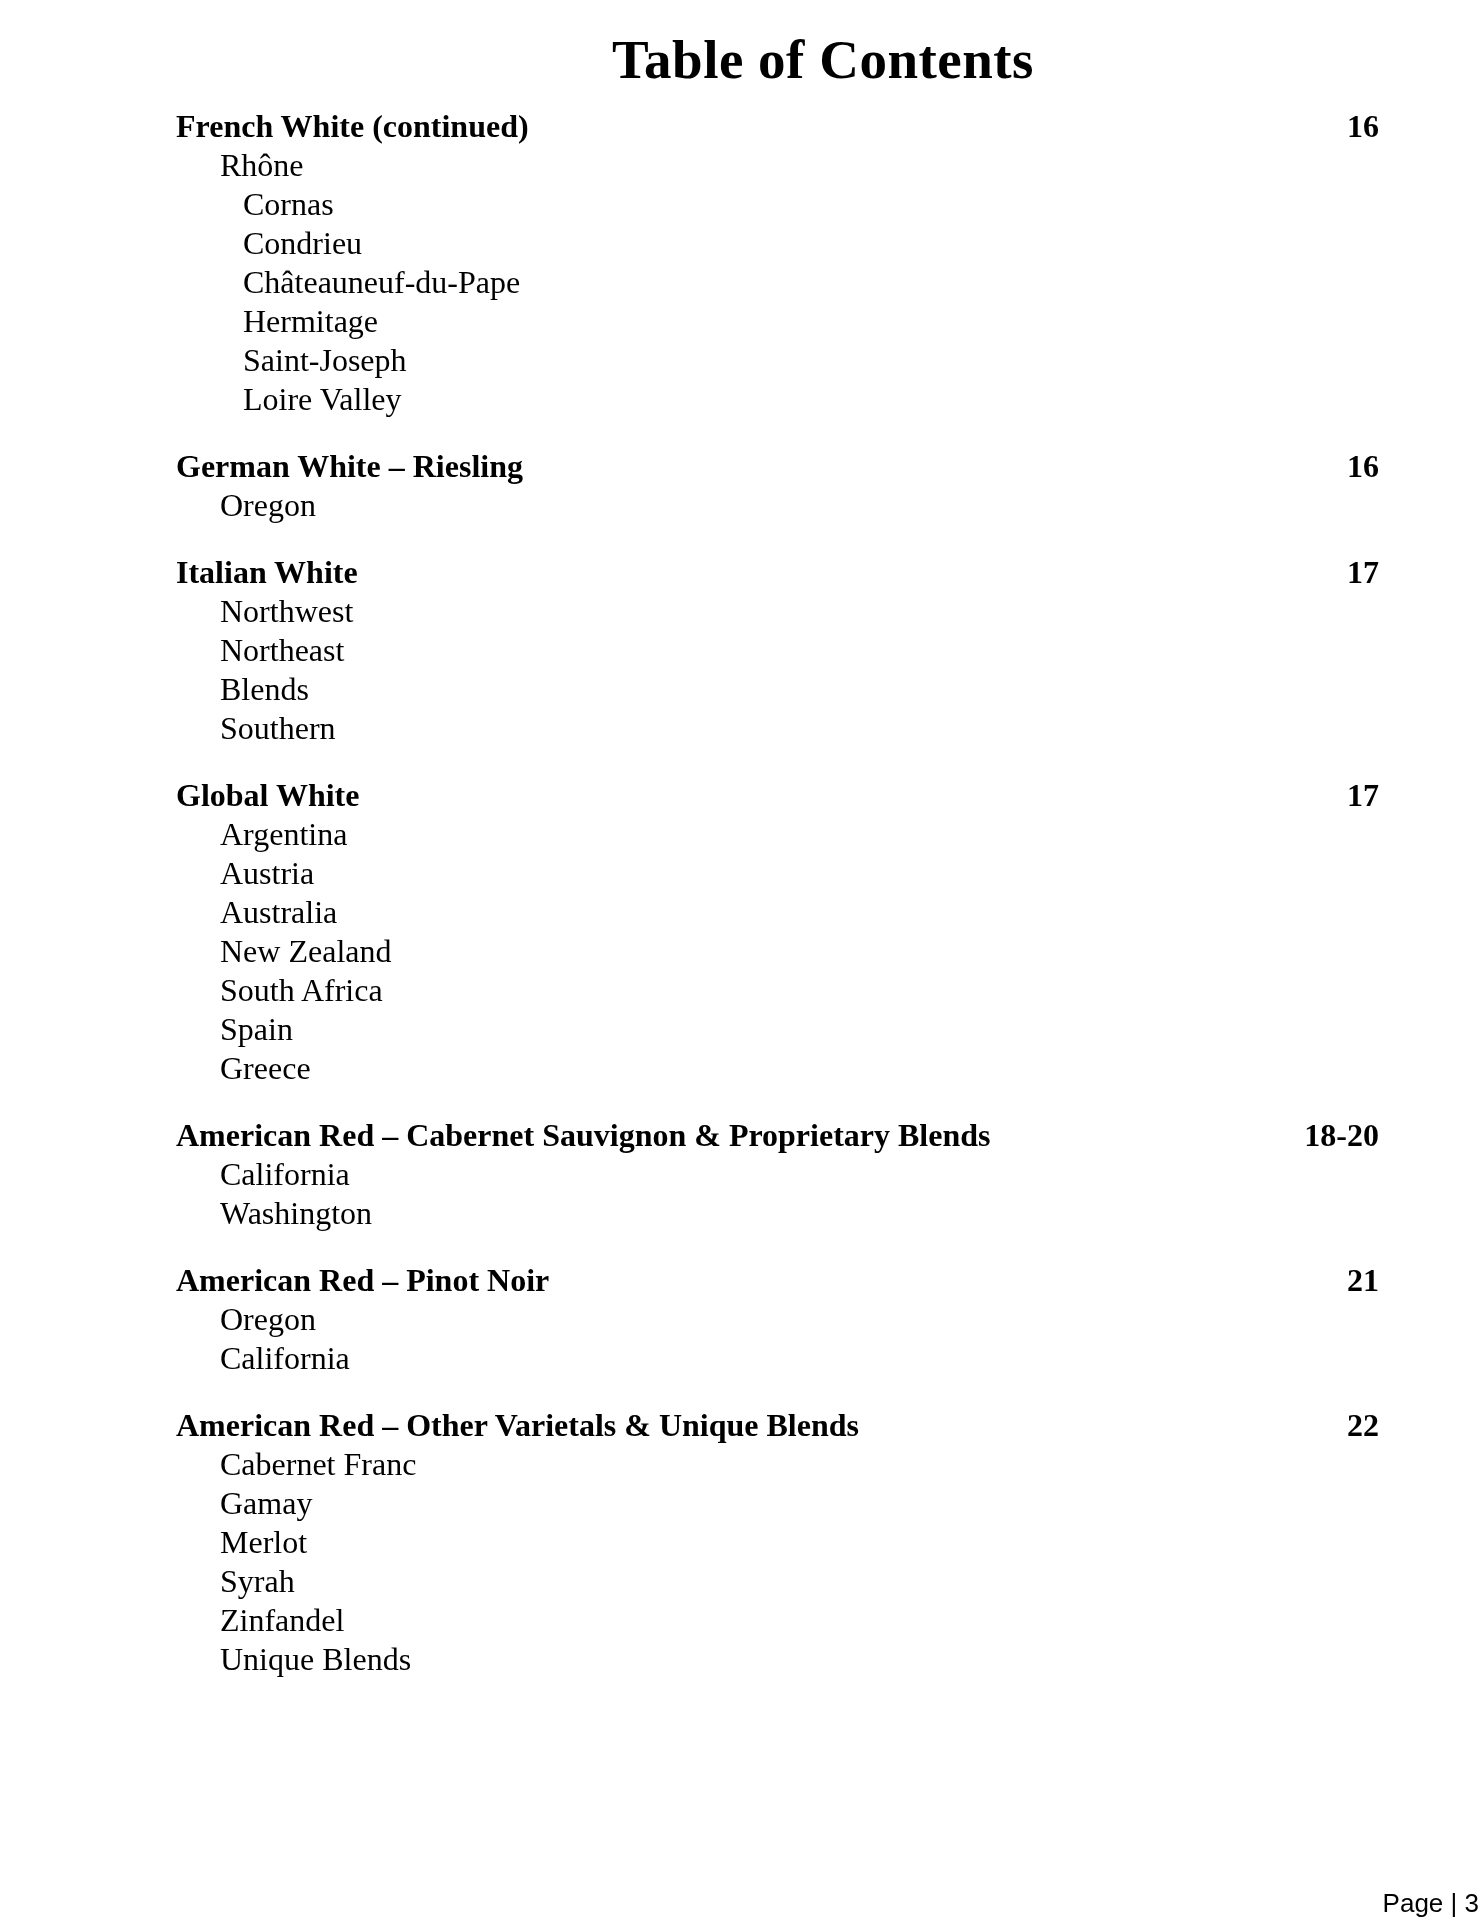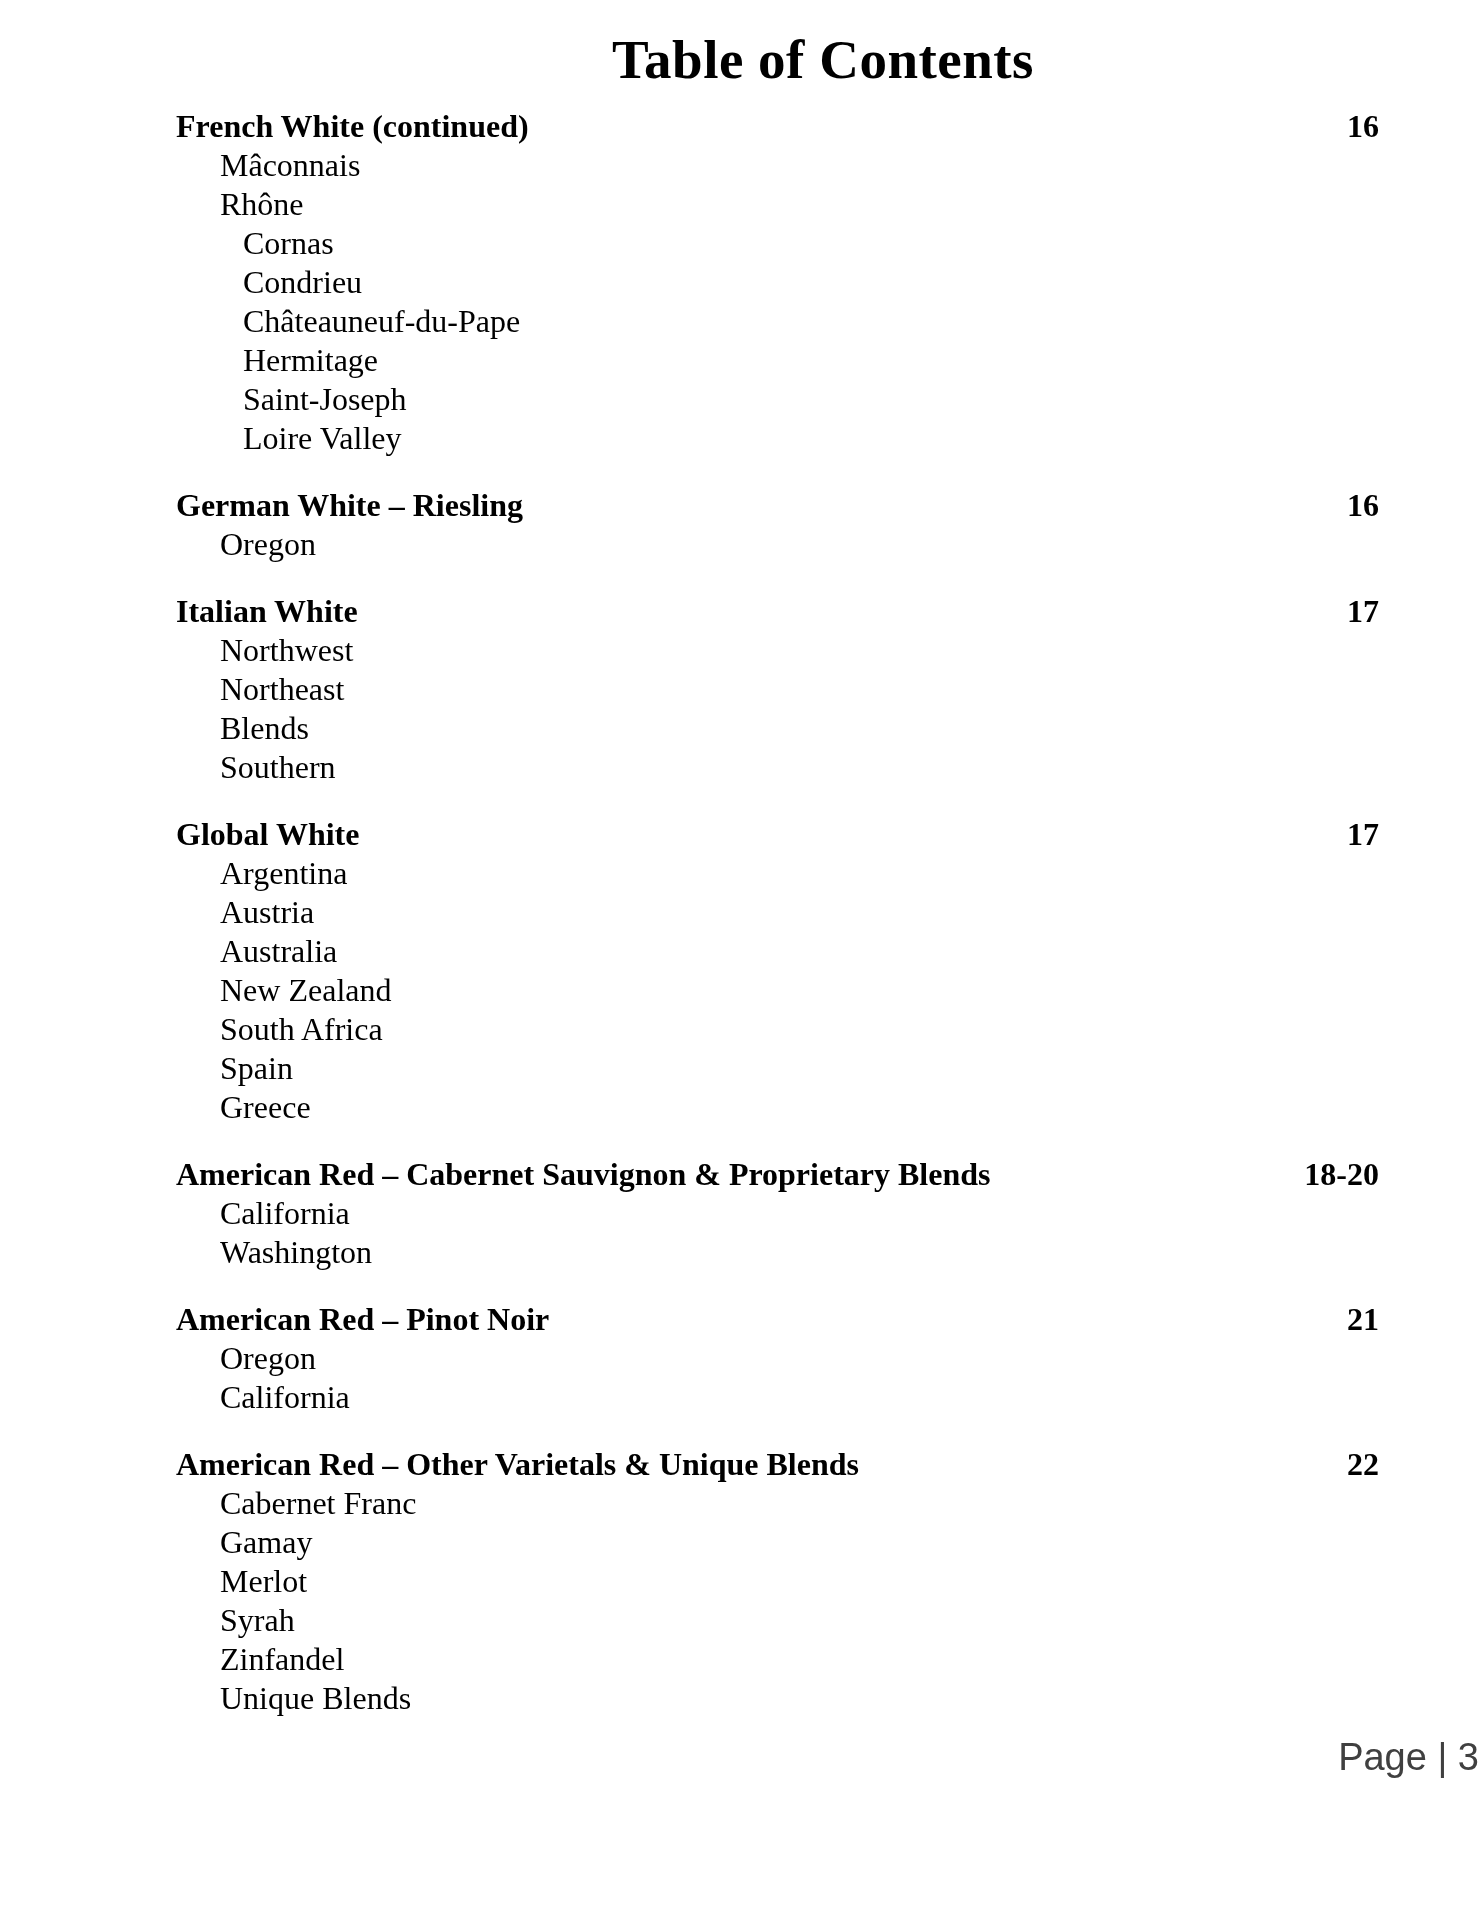--- a/index.html
+++ b/index.html
@@ -46,44 +46,41 @@
     white-space: nowrap;
   }
   .header-row .section-label,
   .header-row .page-num {
     font-weight: bold;
   }
   .item-row.lvl-1 { padding-left: 44px; }
   .item-row.lvl-2 { padding-left: 67px; }
   .footer {
     position: absolute;
-    top: 1740px;
+    top: 1886px;
     right: 41px;
     font-family: "Liberation Sans", sans-serif;
-    font-size: 38px;
+    font-size: 26px;
     line-height: 34px;
-    color: #404040;
+    color: #000000;
   }
 </style>
 </head>
 <body>
 
 <div class="page">
   <h1 class="title">Table of Contents</h1>
 
   <div class="toc" id="toc">
   <div class="toc-section">
     <div class="toc-row header-row">
       <span class="section-label">French White (continued)</span>
       <span class="page-num">16</span>
     </div>
     <div class="items">
-  <div class="toc-row item-row lvl-1">
-    <span class="item-label">Mâconnais</span>
-  </div>
 
   <div class="toc-row item-row lvl-1">
     <span class="item-label">Rhône</span>
   </div>
 
   <div class="toc-row item-row lvl-2">
     <span class="item-label">Cornas</span>
   </div>
 
   <div class="toc-row item-row lvl-2">

